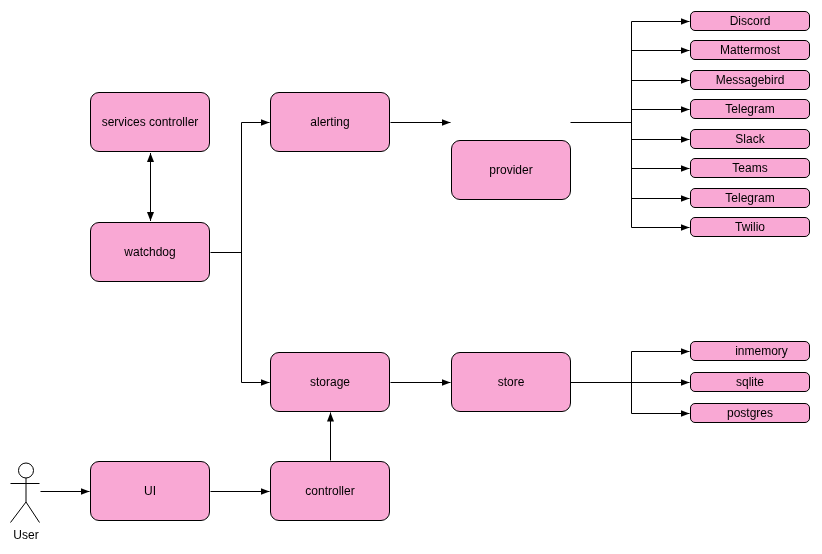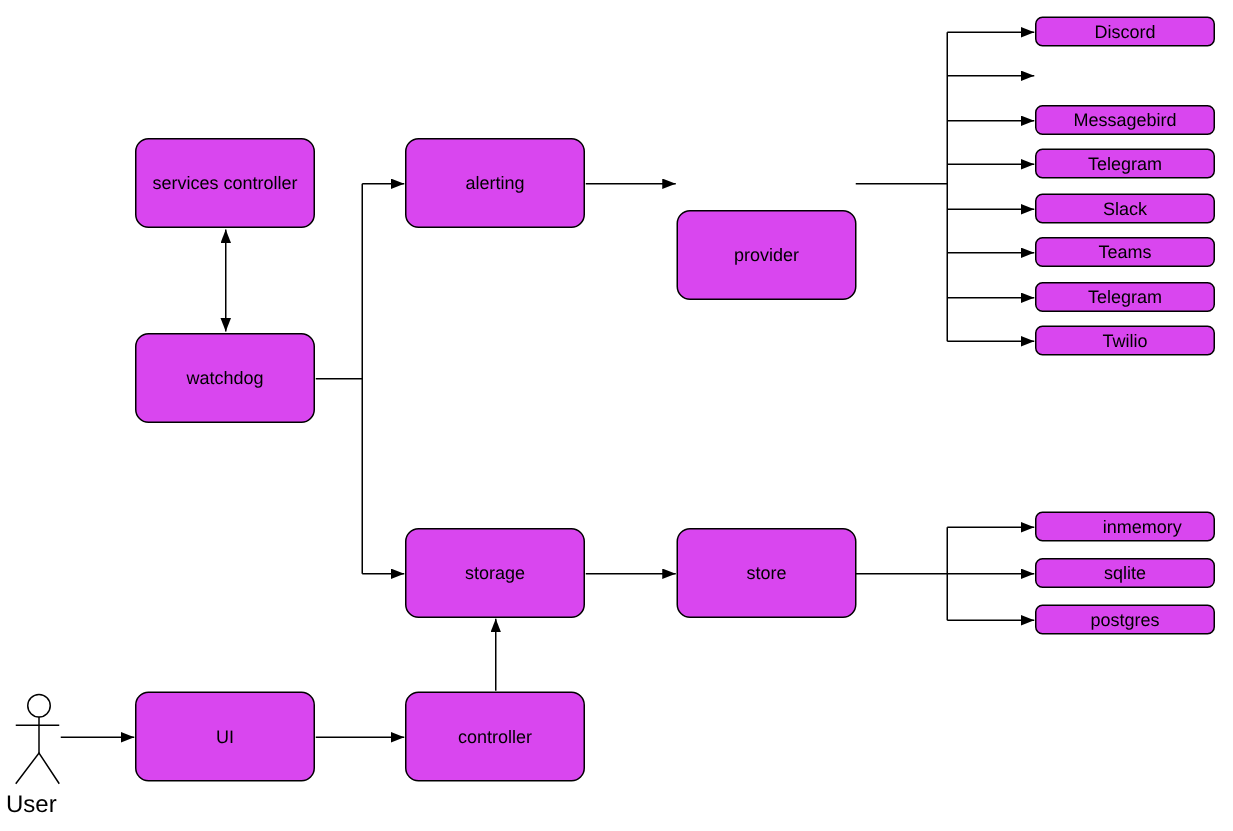--- a/index.html
+++ b/index.html
@@ -22,21 +22,21 @@
     width: 822px;
     height: 554px;
   }
   .node {
     position: absolute;
     box-sizing: border-box;
     width: 120px;
     height: 60px;
     border: 1px solid #000000;
     border-radius: 9px;
-    background: #d946ef;
+    background: #f9a8d4;
     display: flex;
     align-items: center;
     justify-content: center;
     font-size: 12px;
     color: #000000;
     text-align: center;
     line-height: 1.2;
     padding: 2px 6px;
   }
   .leaf {
@@ -76,21 +76,22 @@
     stroke: #000000;
     stroke-width: 1;
     fill: none;
   }
   .actor-head { fill: #ffffff; }
   #actor-label {
     position: absolute;
     left: 4px;
     top: 528px;
     width: 44px;
-    font-size: 16px;
+    text-align: center;
+    font-size: 12px;
     color: #000000;
   }
 </style>
 </head>
 <body>
 
 <div id="canvas">
 
   <svg id="edges" viewBox="0 0 822 554" xmlns="http://www.w3.org/2000/svg">
     <defs>
@@ -144,20 +145,21 @@
   <div class="node p-sev">services controller</div>
   <div class="node p-wd">watchdog</div>
   <div class="node p-al">alerting</div>
   <div class="node p-pr">provider</div>
   <div class="node p-st">storage</div>
   <div class="node p-sto">store</div>
   <div class="node p-ui">UI</div>
   <div class="node p-ct">controller</div>
 
   <div class="node leaf p-l0">Discord</div>
+  <div class="node leaf p-l1">Mattermost</div>
   <div class="node leaf p-l2">Messagebird</div>
   <div class="node leaf p-l3">Telegram</div>
   <div class="node leaf p-l4">Slack</div>
   <div class="node leaf p-l5">Teams</div>
   <div class="node leaf p-l6">Telegram</div>
   <div class="node leaf p-l7">Twilio</div>
 
   <div class="node leaf p-s0">inmemory</div>
   <div class="node leaf p-s1">sqlite</div>
   <div class="node leaf p-s2">postgres</div>

